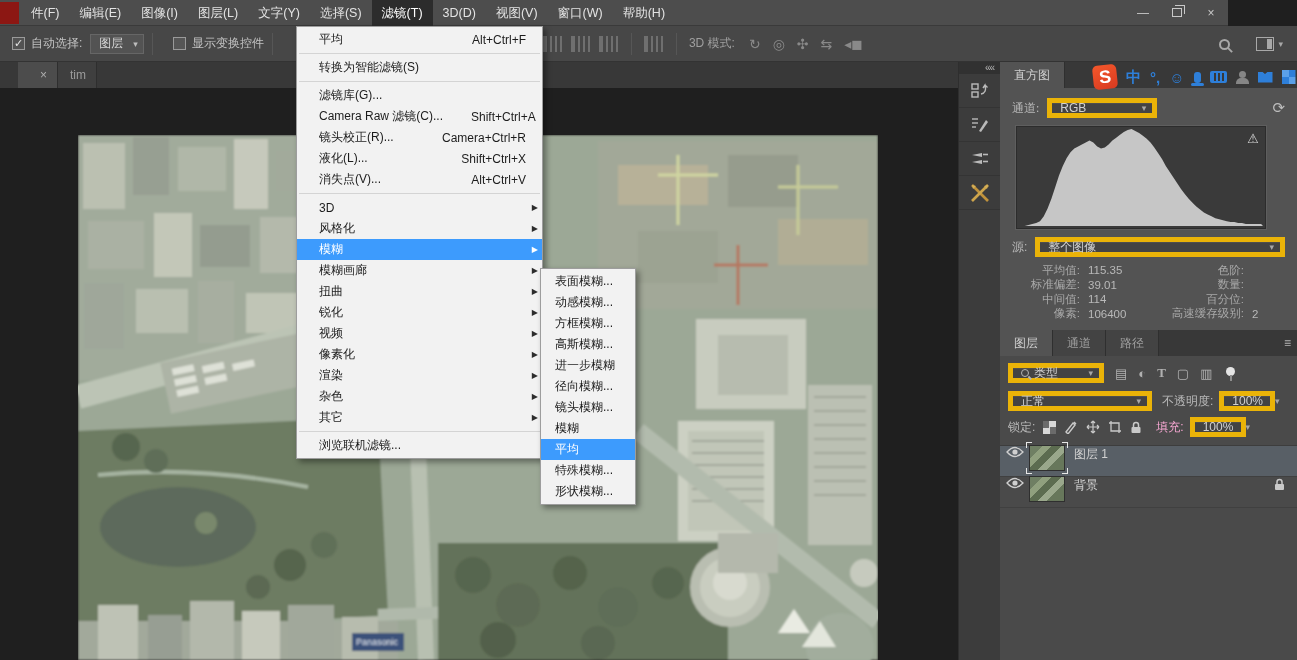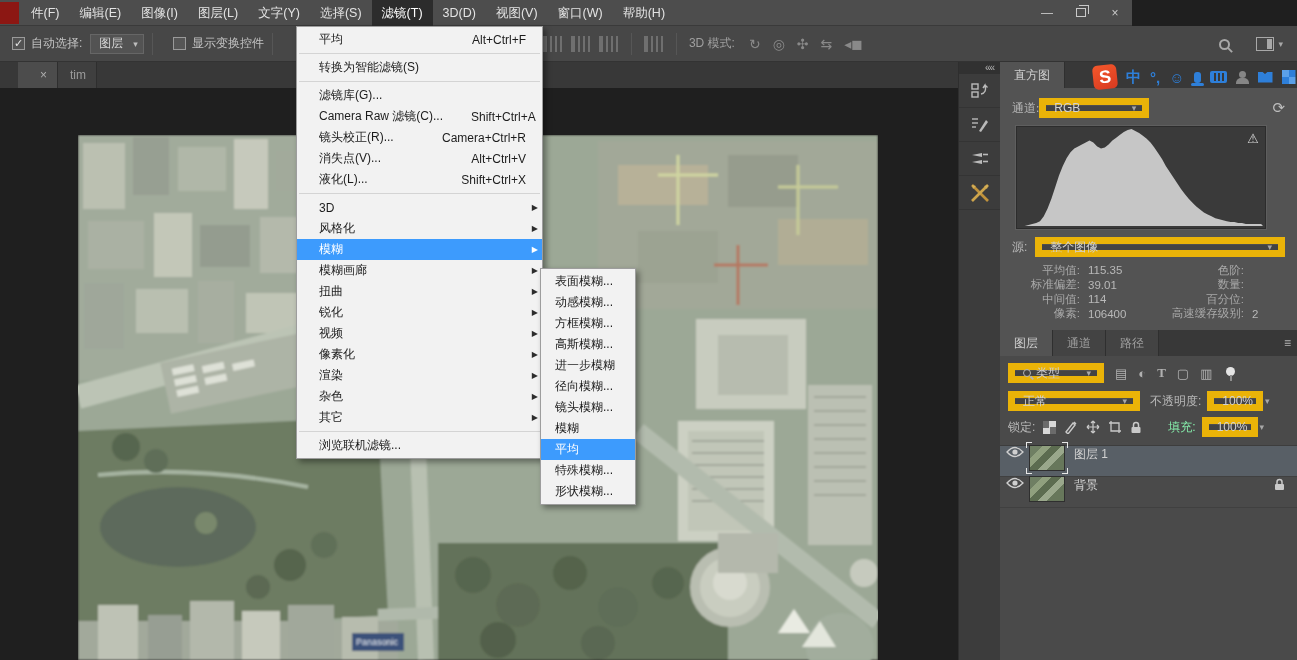--- a/index.html
+++ b/index.html
@@ -1,21 +1,21 @@
 <!DOCTYPE html>
 <html><head>
 <meta charset="utf-8">
 <style>
   * { margin:0; padding:0; box-sizing:border-box; }
   html,body { width:1297px; height:660px; overflow:hidden; }
   body { font-family:"Liberation Sans","DejaVu Sans",sans-serif; background:#1f1f1f; }
   .app { position:relative; width:1297px; height:660px; background:#1f1f1f; overflow:hidden; }
 
   
-  .titlebar { position:absolute; left:0; top:0; width:1132px; height:26px; background:#4d4d4d; border-bottom:1px solid #3a3a3a; display:flex; align-items:center; z-index:20; }
+  .titlebar { position:absolute; left:0; top:0; width:1228px; height:26px; background:#4d4d4d; border-bottom:1px solid #3a3a3a; display:flex; align-items:center; z-index:20; }
   .app-icon { width:19px; height:22px; margin:2px 2px 2px 0; background:#8c1713; }
   .menu-root { display:flex; height:26px; }
   .menu-root .m { color:#e3e3e3; font-size:12.5px; line-height:26px; padding:0 10px; cursor:default; white-space:nowrap; }
   .menu-root .m.active { background:#2c2c2c; color:#ffffff; }
   .win-controls { margin-left:auto; display:flex; align-items:center; height:26px; }
   .win-btn { width:34px; height:26px; color:#c9c9c9; font-size:12px; display:flex; align-items:center; justify-content:center; }
   .restore-glyph { width:10px; height:9px; border:1px solid #c9c9c9; position:relative; }
   .restore-glyph::before { content:""; position:absolute; left:2px; top:-4px; width:9px; height:8px; border:1px solid #c9c9c9; border-left:none; border-bottom:none; }
 
   
@@ -68,21 +68,21 @@
   
   .dock { position:absolute; left:1000px; top:62px; width:297px; height:598px; background:#535353; z-index:6; }
   .ptabbar { height:26px; background:#383838; display:flex; align-items:flex-end; position:relative; }
   .ptab { height:26px; line-height:26px; padding:0 14px; font-size:12px; color:#9f9f9f; background:#434343; border-right:1px solid #2f2f2f; }
   .ptab.active { background:#535353; color:#cfcfcf; }
   .ptab-menu { position:absolute; right:6px; bottom:6px; color:#b5b5b5; font-size:12px; letter-spacing:0; }
 
   .hist-body { position:relative; height:268px; background:#535353; }
   .row { display:flex; align-items:center; font-size:12px; color:#b9b9b9; }
   .chan-row { padding:10px 12px 8px 12px; }
-  .sel { background:#434343; border:7px solid #eab308; box-shadow:inset 0 1px 0 rgba(255,255,255,.06); height:20px; display:flex; align-items:center; padding:0 6px 0 8px; color:#d2d2d2; }
+  .sel { background:#434343; border:5px solid #eab308; box-shadow:inset 0 1px 0 rgba(255,255,255,.06); height:20px; display:flex; align-items:center; padding:0 6px 0 8px; color:#d2d2d2; }
   .sel .car { margin-left:auto; font-size:9px; color:#a8a8a8; padding-left:12px; }
   .refresh { margin-left:auto; color:#bdbdbd; font-size:15px; }
   .hist-box { position:relative; margin:0 16px 0 16px; width:250px; height:103px; background:#3a3a3a; border:1px solid #2c2c2c; outline:1px solid #5e5e5e; }
   .hist-box svg { position:absolute; left:2px; bottom:2px; }
   .warn { position:absolute; right:6px; top:4px; color:#d8d8d8; font-size:13px; }
   .src-row { padding:8px 12px 4px 12px; }
   .stats { display:flex; padding:2px 10px 0 2px; font-size:11.5px; color:#a9a9a9; }
   .stat-col { display:flex; flex-direction:column; }
   .stat-col.left { width:150px; }
   .stat-col.right { flex:1; }
@@ -94,28 +94,28 @@
   .layers { position:absolute; left:0; top:268px; width:297px; bottom:0; background:#4a4a4a; }
   .lyr-filter { display:flex; align-items:center; padding:7px 8px 6px 8px; }
   .type-box { width:96px; }
   .minimag { width:8px; height:8px; border:1.5px solid #b5b5b5; border-radius:50%; position:relative; margin-right:5px; }
   .minimag::after { content:""; position:absolute; width:4px; height:1.5px; background:#b5b5b5; transform:rotate(45deg); right:-4px; bottom:-2px; }
   .lyr-filter .ic { color:#c3c3c3; font-size:13px; margin-left:11px; opacity:.85; }
   .lyr-filter .ic.t { font-weight:bold; font-family:"Liberation Serif","DejaVu Serif",serif; }
   .pin { width:9px; height:9px; background:#e4e4e4; border-radius:50%; margin-left:14px; position:relative; top:-2px; }
   .pin::after { content:""; position:absolute; left:3.5px; top:8px; width:2px; height:6px; background:#8e8e8e; }
   .blend-row { padding:2px 8px 6px 8px; }
-  .blend-box { width:132px; }
+  .blend-box { width:144px; }
   .op-lbl { margin-left:10px; color:#b9b9b9; }
   .val-box { width:56px; margin-left:6px; }
   .lock-row { padding:0 8px 8px 8px; }
   .lock-lbl { color:#b9b9b9; }
   .lk { margin-left:8px; display:flex; align-items:center; }
   .checker { width:13px; height:13px; background:conic-gradient(#d8d8d8 25%, #6b6b6b 0 50%, #d8d8d8 0 75%, #6b6b6b 0); }
-  .fill-lbl { margin-left:26px; color:#86efac; }
+  .fill-lbl { margin-left:14px; color:#f9a8d4; }
 
   .layer-list { border-top:1px solid #3d3d3d; }
   .layer-row { display:flex; align-items:flex-start; height:31px; border-bottom:1px solid #404040; position:relative; }
   .layer-row.selected { background:#585f66; }
   .eye-cell { width:30px; display:flex; justify-content:center; }
   .thumb { width:34px; height:24px; position:relative; background:
       linear-gradient(135deg,#6f7f63 0 22%, #90a07e 0 37%, #5c6c50 0 55%, #9aa88c 0 70%, #67775b 0 100%);
       outline:1px solid #2f2f2f; margin-right:10px; }
   .thumb .sb { position:absolute; width:6px; height:6px; border:1.5px solid #e8e8e8; }
   .sb.tl{left:-4px;top:-4px;border-right:none;border-bottom:none;}
@@ -401,31 +401,31 @@
         <div class="menu-item">
           <span>镜头校正(R)...</span>
           <span class="shortcut">Camera+Ctrl+R</span>
 
         </div>
       </div>
 
       <div>
 
         <div class="menu-item">
+          <span>液化(L)...</span>
+          <span class="shortcut">Shift+Ctrl+X</span>
+
+        </div>
+      </div>
+
+      <div>
+
+        <div class="menu-item">
           <span>消失点(V)...</span>
           <span class="shortcut">Alt+Ctrl+V</span>
-
-        </div>
-      </div>
-
-      <div>
-
-        <div class="menu-item">
-          <span>液化(L)...</span>
-          <span class="shortcut">Shift+Ctrl+X</span>
 
         </div>
       </div>
 
       <div>
         <div class="menu-sep"></div>
 
       </div>
 
       <div>
@@ -626,21 +626,21 @@
     </div>
   </div>
 
   <div class="dock">
 
     <div class="ptabbar">
       <div class="ptab active">直方图</div>
     </div>
     <div class="hist-body">
       <div class="row chan-row">
-        <span style="font-family:Liberation Serif, serif;">通道:</span>
+        <span style="margin-right:8px;font-family:Liberation Serif, serif;">通道:</span>
         <span class="sel" style="width:110px;">
           <span>RGB</span>
             <span class="car">▾</span>
         </span>
         <span class="refresh">⟳</span>
       </div>
       <div class="hist-box">
         <svg id="hist-svg" width="244" height="97">
             <polygon id="hist-poly" fill="#c6c6c6" points="0,97 1.9,97.0 5.7,97.0 9.5,96.0 13.3,95.1 17.2,94.1 21.0,92.2 24.8,87.3 28.6,79.5 32.4,69.8 36.2,58.2 40.0,46.6 43.8,36.9 47.7,29.1 51.5,23.3 55.3,19.4 59.1,17.5 62.9,15.5 66.7,13.6 70.5,11.6 74.3,13.6 78.2,17.5 82.0,19.4 85.8,18.4 89.6,15.5 93.4,11.6 97.2,8.7 101.0,5.8 104.8,2.9 108.7,1.0 112.5,0.0 116.3,1.9 120.1,3.9 123.9,6.8 127.7,9.7 131.5,13.6 135.3,18.4 139.2,24.3 143.0,30.1 146.8,36.9 150.6,42.7 154.4,48.5 158.2,54.3 162.0,60.1 165.8,65.0 169.7,69.8 173.5,73.7 177.3,77.6 181.1,80.5 184.9,83.4 188.7,85.4 192.5,87.3 196.3,89.2 200.2,90.2 204.0,91.2 207.8,92.2 211.6,93.1 215.4,93.1 219.2,94.1 223.0,94.1 226.8,95.1 230.7,95.1 234.5,95.1 238.3,95.1 242.1,95.1 244,97"></polygon>
           </svg>

